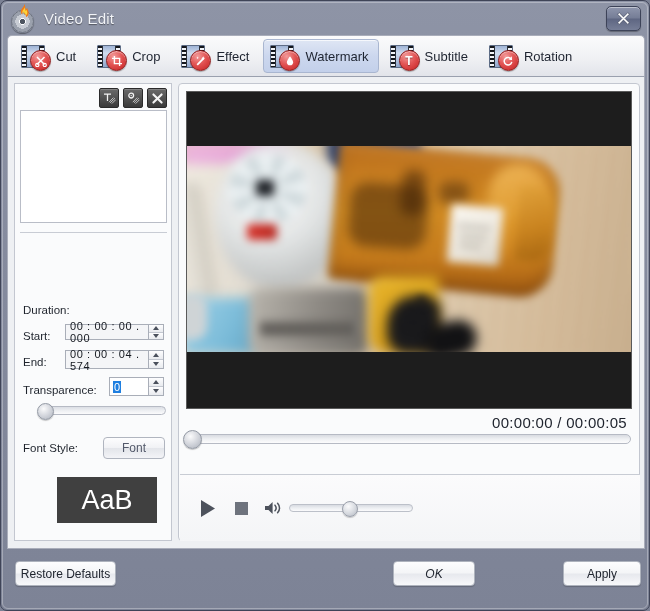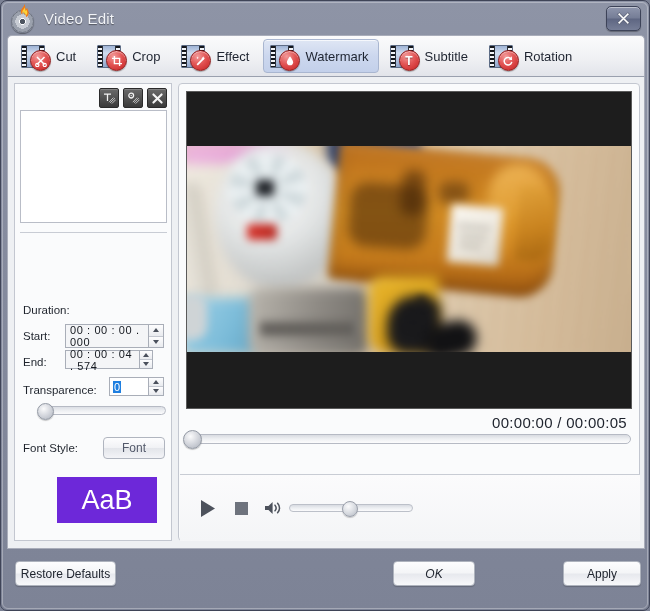--- a/index.html
+++ b/index.html
@@ -291,21 +291,21 @@
     display: flex; align-items: center; justify-content: center;
     font-size: 12px;
     color: #53596a;
     cursor: pointer;
     box-sizing: border-box;
   }
   #font-preview {
     position: absolute;
     left: 42px; top: 393px;
     width: 100px; height: 46px;
-    background: #6d28d9;
+    background: #404040;
     display: flex; align-items: center; justify-content: center;
     color: #ffffff;
     font-size: 27px;
     font-family: "Liberation Sans", sans-serif;
   }
 
   
   #right-panel {
     position: absolute;
     left: 170px; top: 6px;
@@ -579,34 +579,34 @@
         </div>
       </div>
 
       <div id="wm-list"></div>
 
       <div class="divider-line" style="top:148px;"></div>
 
       <div class="field-label" style="left:8px; top:220px;">Duration:</div>
 
       <div class="field-label" style="left:8px; top:246px;">Start:</div>
-      <div class="spin-wrap" style="left:50px; top:240px; width:99px; height:24px;">
+      <div class="spin-wrap" style="left:50px; top:240px; width:99px; height:16px;">
         <div class="spin-input" style="width:83px;">00 : 00 : 00 . 000</div>
         <div class="spin-btns">
           <div class="spin-b top">
               <i class="arrow-u"></i>
             </div>
           <div class="spin-b">
               <i class="arrow-d"></i>
             </div>
         </div>
       </div>
 
       <div class="field-label" style="left:8px; top:272px;">End:</div>
-      <div class="spin-wrap" style="left:50px; top:266px; width:88px; height:19px;">
+      <div class="spin-wrap" style="left:50px; top:266px; width:107px; height:19px;">
         <div class="spin-input" style="width:83px;">00 : 00 : 04 . 574</div>
         <div class="spin-btns">
           <div class="spin-b top">
               <i class="arrow-u"></i>
             </div>
           <div class="spin-b">
               <i class="arrow-d"></i>
             </div>
         </div>
       </div>

